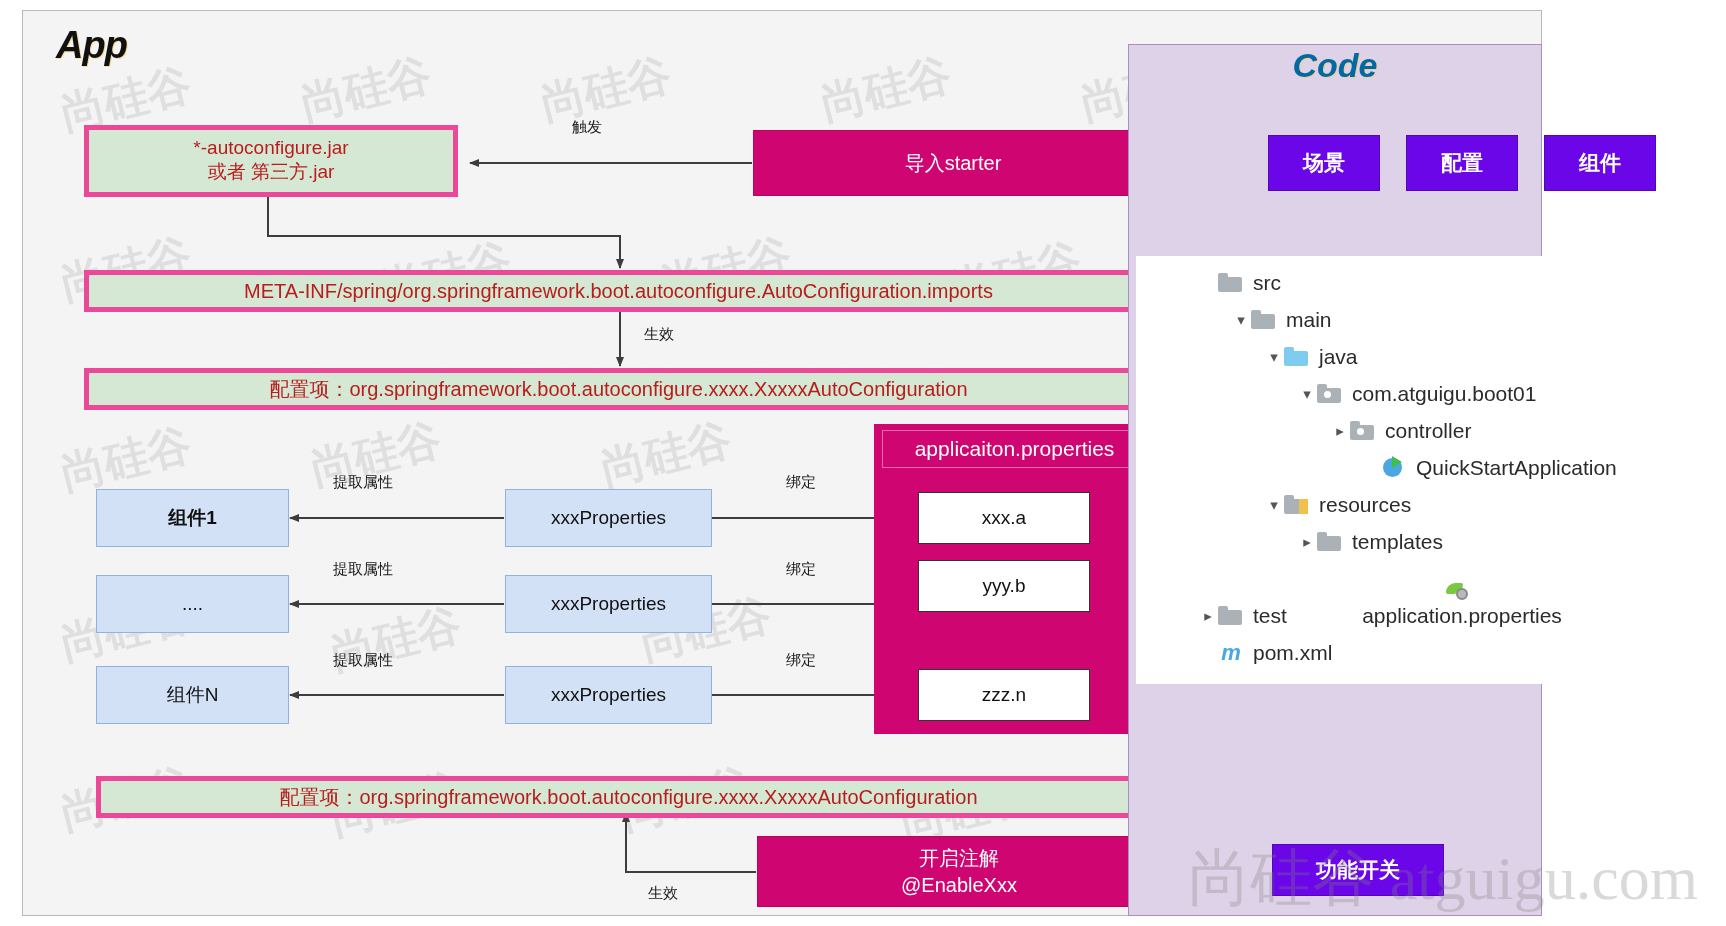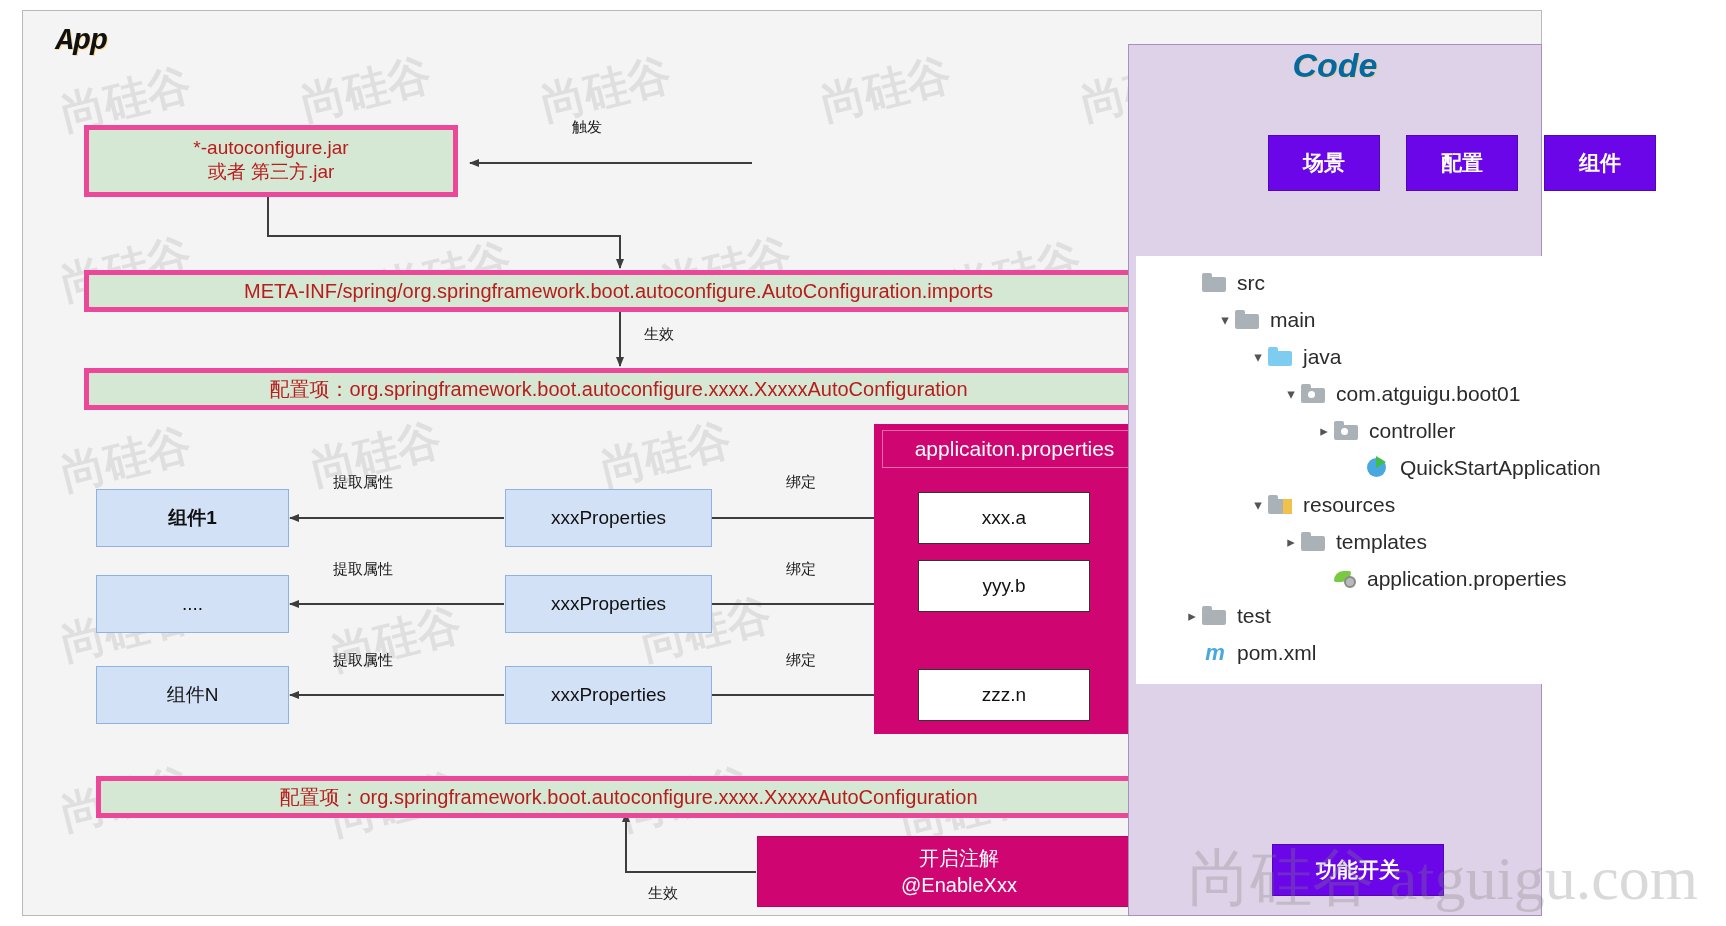--- a/index.html
+++ b/index.html
@@ -12,22 +12,22 @@
     overflow:hidden;
   }
 
   
   .app-panel{
     position:absolute;left:22px;top:10px;width:1520px;height:906px;
     background:#f4f4f4;border:1px solid #b9b9b9;box-sizing:border-box;
   }
   .app-title{
     position:absolute;left:56px;top:24px;
-    font-size:30px;font-weight:bold;font-style:italic;color:#111;
-    font-family:Liberation Mono, monospace;
+    font-size:38px;font-weight:bold;font-style:italic;color:#111;
+    font-family:Liberation Sans, sans-serif;
     letter-spacing:-1px;
     text-shadow:1px 1px 0 rgba(255,200,80,.55);
   }
 
   
   .code-panel{
     position:absolute;left:1128px;top:44px;width:414px;height:872px;
     background:#ded2e8;border:1px solid #a98fc0;box-sizing:border-box;
   }
   .code-title{
@@ -77,21 +77,21 @@
   
   .elabel{
     position:absolute;font-size:15px;color:#1a1a1a;white-space:nowrap;
   }
 
   
   svg.wires{position:absolute;left:0;top:0;width:1726px;height:926px;pointer-events:none;}
 
   
   .tree{
-    position:absolute;left:0;top:8px;width:100%;
+    position:absolute;left:16px;top:8px;width:100%;
     font-size:21px;color:#2b2b2b;padding-left:36px;
   }
   .trow{display:flex;align-items:center;height:37px;white-space:nowrap;}
   .chev{width:20px;display:inline-block;text-align:center;color:#555;font-size:15px;flex:0 0 20px;}
   .chev.empty{visibility:hidden;}
   .ficon{width:26px;height:19px;flex:0 0 26px;margin-right:9px;position:relative;}
   .folder-grey::before,.folder-blue::before,.folder-pkg::before{
     content:"";position:absolute;left:0;top:4px;width:24px;height:15px;border-radius:2px;
   }
   .folder-grey::after,.folder-blue::after,.folder-pkg::after{
@@ -188,20 +188,23 @@
     <path d="M1160,872 L1272,872" stroke="#3d3d3d" stroke-width="2" fill="none" marker-end="url(#ah)"></path>
   </svg>
 
   <div class="box box-green" style="left:84px;top:125px;width:374px;height:72px;flex-direction:column;">
     <span>*-autoconfigure.jar</span>
     <span>或者 第三方.jar</span>
   </div>
 
   <div class="elabel" style="left:572px;top:118px;">触发</div>
 
+  <div class="box box-magenta" style="left:753px;top:130px;width:400px;height:66px;">
+    <span>导入starter</span>
+  </div>
 
   <div class="box box-green" style="left:84px;top:270px;width:1069px;height:42px;font-size:20px;">
     <span>META-INF/spring/org.springframework.boot.autoconfigure.AutoConfiguration.imports</span>
   </div>
 
   <div class="elabel" style="left:644px;top:325px;">生效</div>
 
   <div class="box box-green" style="left:84px;top:368px;width:1069px;height:42px;font-size:20px;">
     <span>配置项：org.springframework.boot.autoconfigure.xxxx.XxxxxAutoConfiguration</span>
   </div>
@@ -315,21 +318,21 @@
           <span class="ficon folder-grey folder-res">
             <span class="bars"></span>
           </span>
           <span>resources</span>
         </div>
         <div class="trow" style="padding-left: 109px;">
           <span class="chev">▸</span>
           <span class="ficon folder-grey"></span>
           <span>templates</span>
         </div>
-        <div class="trow" style="padding-left: 142px;">
+        <div class="trow" style="padding-left: 142px; flex-direction: column;">
           <span class="chev empty">▸</span>
           <span class="ico-prop">
             <span class="leaf"></span>
             <span class="gear"></span>
           </span>
           <span>application.properties</span>
         </div>
         <div class="trow" style="padding-left: 10px;">
           <span class="chev">▸</span>
           <span class="ficon folder-grey"></span>

